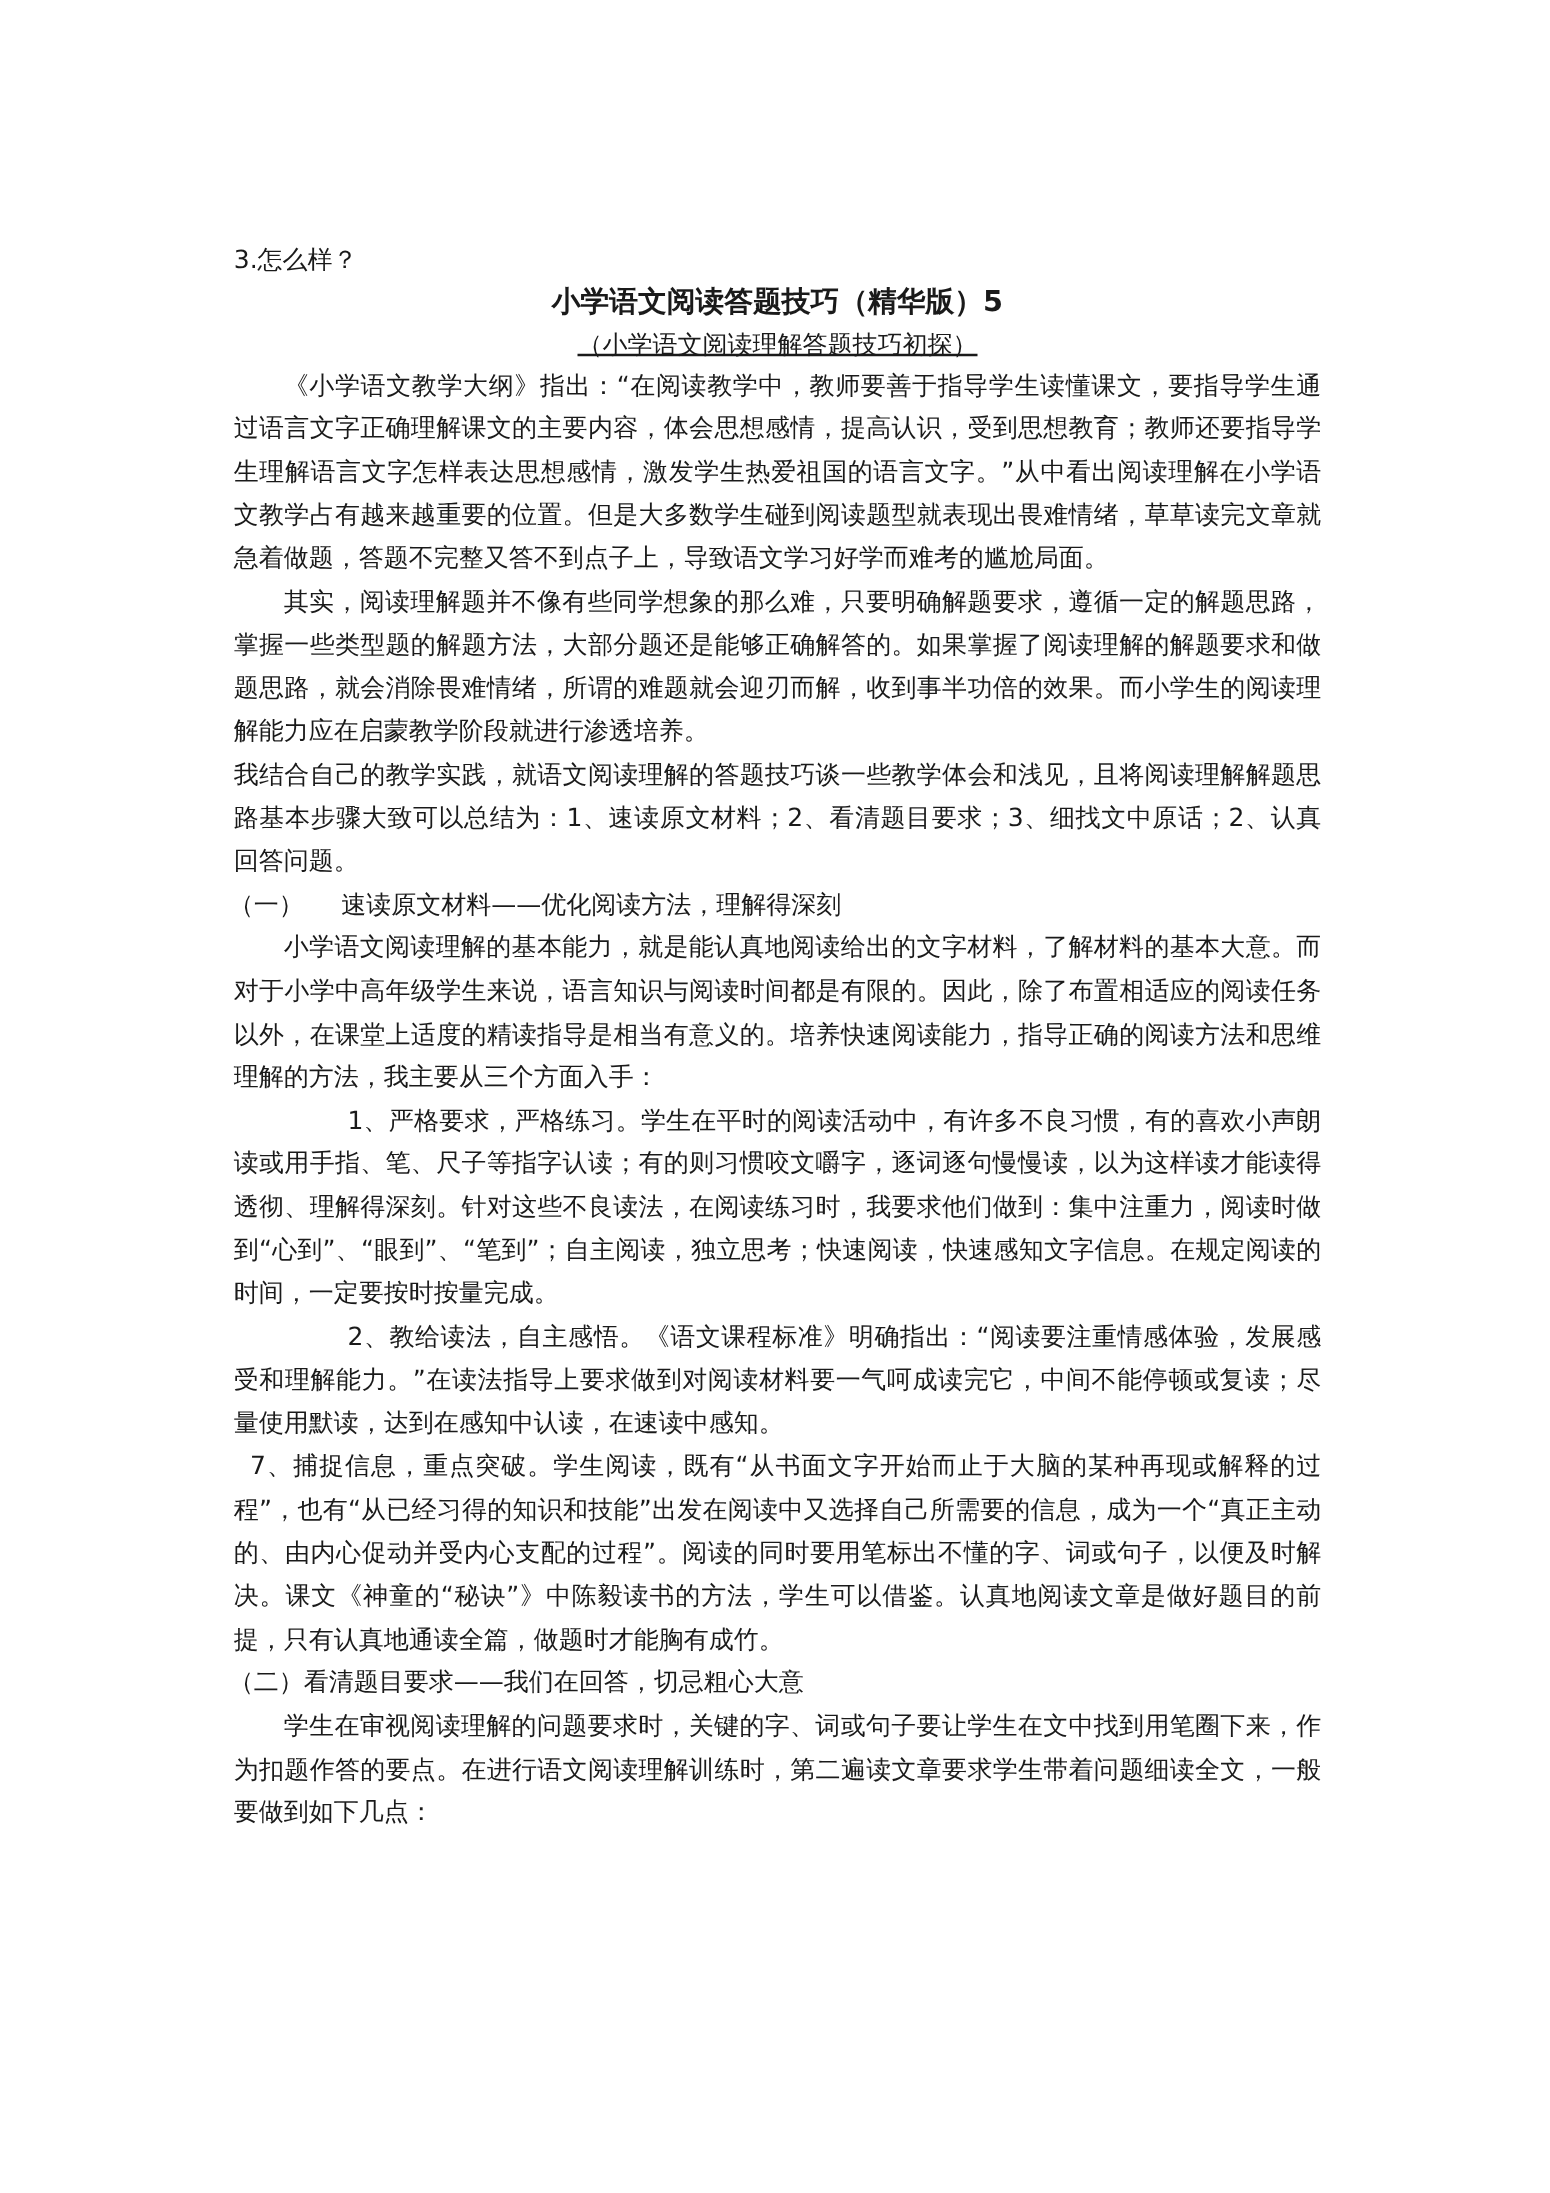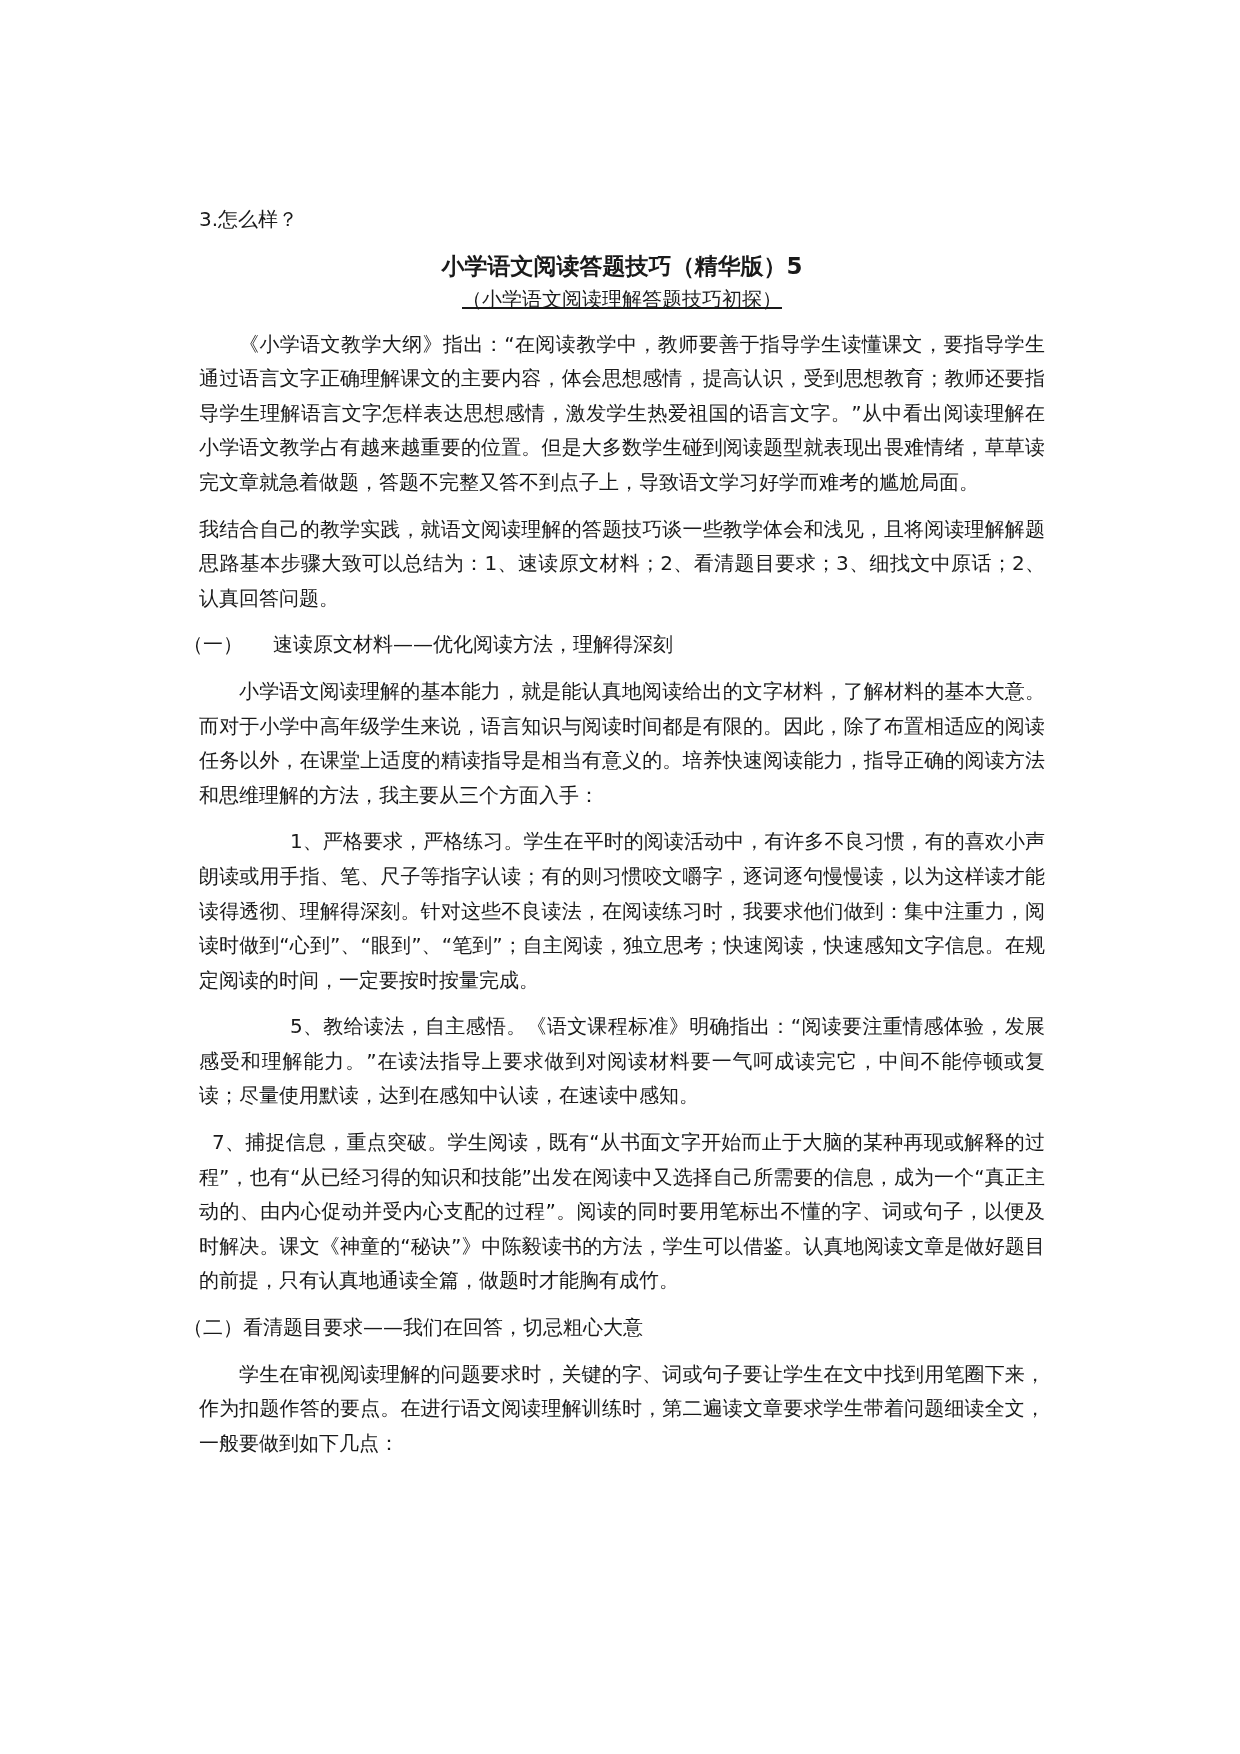--- a/index.html
+++ b/index.html
@@ -4,21 +4,21 @@
 <style>
   html, body { margin: 0; padding: 0; background: #ffffff; }
   body { width: 1240px; height: 1754px; position: relative; overflow: hidden; }
   .page {
     position: absolute; left: 187px; top: 190px; width: 870px;
     font-family: "DejaVu Sans", "Liberation Sans", sans-serif;
     font-size: 20px; color: #1a1a1a;
     line-height: 34.6px;
     text-align: justify;
   }
-  .p { margin: 12px; }
+  .p { margin: 0; }
   .ind2 { text-indent: 2em; }
   .ind-item { text-indent: 91px; }
   .ind-item3 { text-indent: 13px; }
   .title {
     text-align: center; font-weight: bold; font-size: 23px;
     line-height: 34px;
   }
   .subtitle { text-align: center; font-size: 20px; line-height: 32px; text-decoration: underline; }
   .heading { margin-left: -4px; }
   .heading .gap { display: inline-block; width: 30px; }
@@ -26,25 +26,26 @@
 </head>
 <body>
 
 <div class="page">
   <p class="p">3.怎么样？</p>
 
   <div class="title">小学语文阅读答题技巧（精华版）5</div>
   <div class="subtitle">（小学语文阅读理解答题技巧初探）</div>
 
   <p class="p ind2">《小学语文教学大纲》指出：“在阅读教学中，教师要善于指导学生读懂课文，要指导学生通过语言文字正确理解课文的主要内容，体会思想感情，提高认识，受到思想教育；教师还要指导学生理解语言文字怎样表达思想感情，激发学生热爱祖国的语言文字。”从中看出阅读理解在小学语文教学占有越来越重要的位置。但是大多数学生碰到阅读题型就表现出畏难情绪，草草读完文章就急着做题，答题不完整又答不到点子上，导致语文学习好学而难考的尴尬局面。</p>
+  <p class="p ind2">其实，阅读理解题并不像有些同学想象的那么难，只要明确解题要求，遵循一定的解题思路，掌握一些类型题的解题方法，大部分题还是能够正确解答的。如果掌握了阅读理解的解题要求和做题思路，就会消除畏难情绪，所谓的难题就会迎刃而解，收到事半功倍的效果。而小学生的阅读理解能力应在启蒙教学阶段就进行渗透培养。</p>
   <p class="p">我结合自己的教学实践，就语文阅读理解的答题技巧谈一些教学体会和浅见，且将阅读理解解题思路基本步骤大致可以总结为：1、速读原文材料；2、看清题目要求；3、细找文中原话；2、认真回答问题。</p>
 
   <p class="p heading">
     <span>（一）</span><span class="gap"></span><span>速读原文材料——优化阅读方法，理解得深刻</span>
   </p>
   <p class="p ind2">小学语文阅读理解的基本能力，就是能认真地阅读给出的文字材料，了解材料的基本大意。而对于小学中高年级学生来说，语言知识与阅读时间都是有限的。因此，除了布置相适应的阅读任务以外，在课堂上适度的精读指导是相当有意义的。培养快速阅读能力，指导正确的阅读方法和思维理解的方法，我主要从三个方面入手：</p>
   <p class="p ind-item">1、严格要求，严格练习。学生在平时的阅读活动中，有许多不良习惯，有的喜欢小声朗读或用手指、笔、尺子等指字认读；有的则习惯咬文嚼字，逐词逐句慢慢读，以为这样读才能读得透彻、理解得深刻。针对这些不良读法，在阅读练习时，我要求他们做到：集中注重力，阅读时做到“心到”、“眼到”、“笔到”；自主阅读，独立思考；快速阅读，快速感知文字信息。在规定阅读的时间，一定要按时按量完成。</p>
-  <p class="p ind-item">5、教给读法，自主感悟。《语文课程标准》明确指出：“阅读要注重情感体验，发展感受和理解能力。”在读法指导上要求做到对阅读材料要一气呵成读完它，中间不能停顿或复读；尽量使用默读，达到在感知中认读，在速读中感知。</p>
+  <p class="p ind-item">2、教给读法，自主感悟。《语文课程标准》明确指出：“阅读要注重情感体验，发展感受和理解能力。”在读法指导上要求做到对阅读材料要一气呵成读完它，中间不能停顿或复读；尽量使用默读，达到在感知中认读，在速读中感知。</p>
   <p class="p ind-item3">7、捕捉信息，重点突破。学生阅读，既有“从书面文字开始而止于大脑的某种再现或解释的过程”，也有“从已经习得的知识和技能”出发在阅读中又选择自己所需要的信息，成为一个“真正主动的、由内心促动并受内心支配的过程”。阅读的同时要用笔标出不懂的字、词或句子，以便及时解决。课文《神童的“秘诀”》中陈毅读书的方法，学生可以借鉴。认真地阅读文章是做好题目的前提，只有认真地通读全篇，做题时才能胸有成竹。</p>
 
   <p class="p heading">（二）看清题目要求——我们在回答，切忌粗心大意</p>
   <p class="p ind2">学生在审视阅读理解的问题要求时，关键的字、词或句子要让学生在文中找到用笔圈下来，作为扣题作答的要点。在进行语文阅读理解训练时，第二遍读文章要求学生带着问题细读全文，一般要做到如下几点：</p>
 </div>
 
 </body></html>

